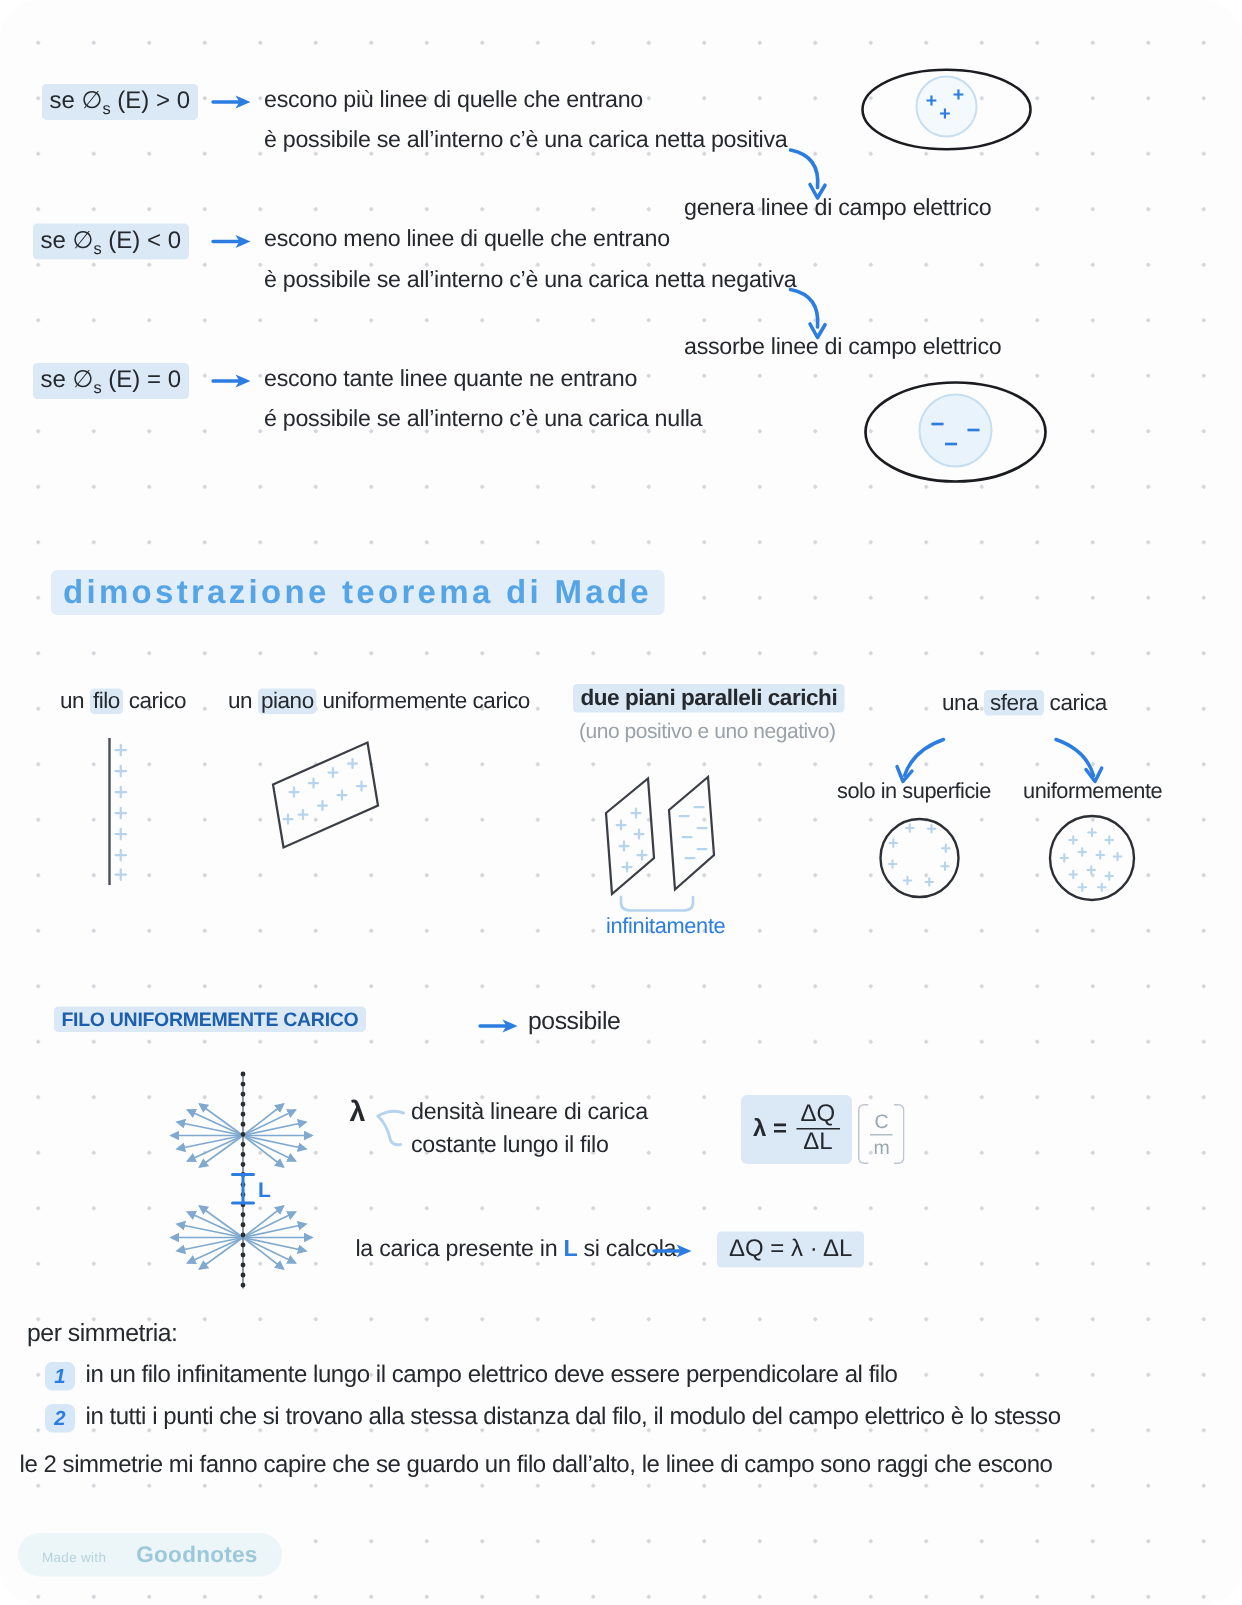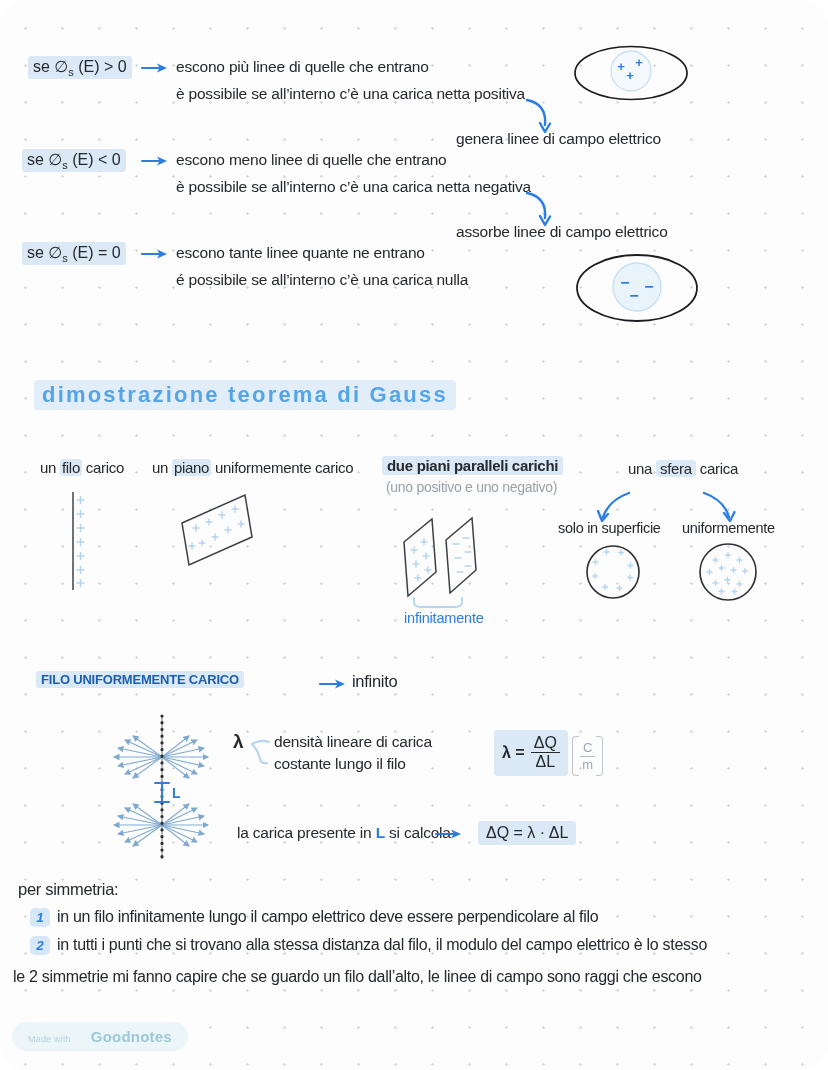--- a/index.html
+++ b/index.html
@@ -102,21 +102,21 @@
   
   <svg class="abs" style="left:574px;top:252px" width="126" height="72" viewBox="0 0 126 72">
     <ellipse cx="63" cy="36" rx="60" ry="33" fill="none" stroke="#1a1c1f" stroke-width="1.8"></ellipse>
     <circle cx="63" cy="35" r="24" fill="#e9f3fb" stroke="#c6def2" stroke-width="1.3"></circle>
     <text x="51" y="36" text-anchor="middle" class="chargeL">−</text>
     <text x="75" y="40" text-anchor="middle" class="chargeL">−</text>
     <text x="60" y="49" text-anchor="middle" class="chargeL">−</text>
   </svg>
 
   
-  <div class="abs note-title" style="left:34px;top:380px">dimostrazione teorema di Gauss</div>
+  <div class="abs note-title" style="left:34px;top:380px">dimostrazione teorema di Made</div>
 
   
   <div class="abs label15" style="left:40px;top:459px"><span>un </span><span class="hl" style="padding:0 2px">filo</span><span> carico</span></div>
   <div class="abs label15" style="left:152px;top:459px"><span>un </span><span class="hl" style="padding:0 2px">piano</span><span> uniformemente carico</span></div>
   <div class="abs label15 hl" style="left:382px;top:456px;font-weight:700">due piani paralleli carichi</div>
   <div class="abs label15 gray" style="left:386px;top:479px;font-size:14px">(uno positivo e uno negativo)</div>
   <div class="abs label15" style="left:628px;top:460px"><span>una </span><span class="hl" style="padding:0 4px">sfera</span><span> carica</span></div>
 
   
   <svg class="abs" style="left:66px;top:490px" width="26" height="104" viewBox="0 0 26 104">
@@ -214,21 +214,21 @@
         <path d="M36 51.5 h5 M38.5 49 v5"></path>
     </g>
   </svg>
 
   
   <div class="abs filo-title hl" style="left:36px;top:671px">FILO UNIFORMEMENTE CARICO</div>
   <svg class="abs" style="left:318px;top:678px" width="30" height="12" viewBox="0 0 30 12">
     <path d="M2 6 H22" stroke="#2b7de1" stroke-width="2.2" stroke-linecap="round" fill="none"></path>
     <path d="M27 6 L17 1.6 L19.6 6 L17 10.4 Z" fill="#2b7de1"></path>
   </svg>
-  <div class="abs txt16" style="left:352px;top:672px;font-size:16.5px">infinito</div>
+  <div class="abs txt16" style="left:352px;top:672px;font-size:16.5px">possibile</div>
 
   
   <svg class="abs" style="left:100px;top:713px" width="124" height="148" viewBox="0 0 124 148">
     <defs>
       <marker id="ah" markerWidth="7" markerHeight="7" refX="5" refY="3" orient="auto">
         <path d="M0 0 L6 3 L0 6 Z" fill="#7fa9cf"></path>
       </marker>
     </defs>
     <g stroke="#7fa9cf" stroke-width="1.1" marker-end="url(#ah)">
       <line x1="62" y1="44" x2="108" y2="44"></line>

